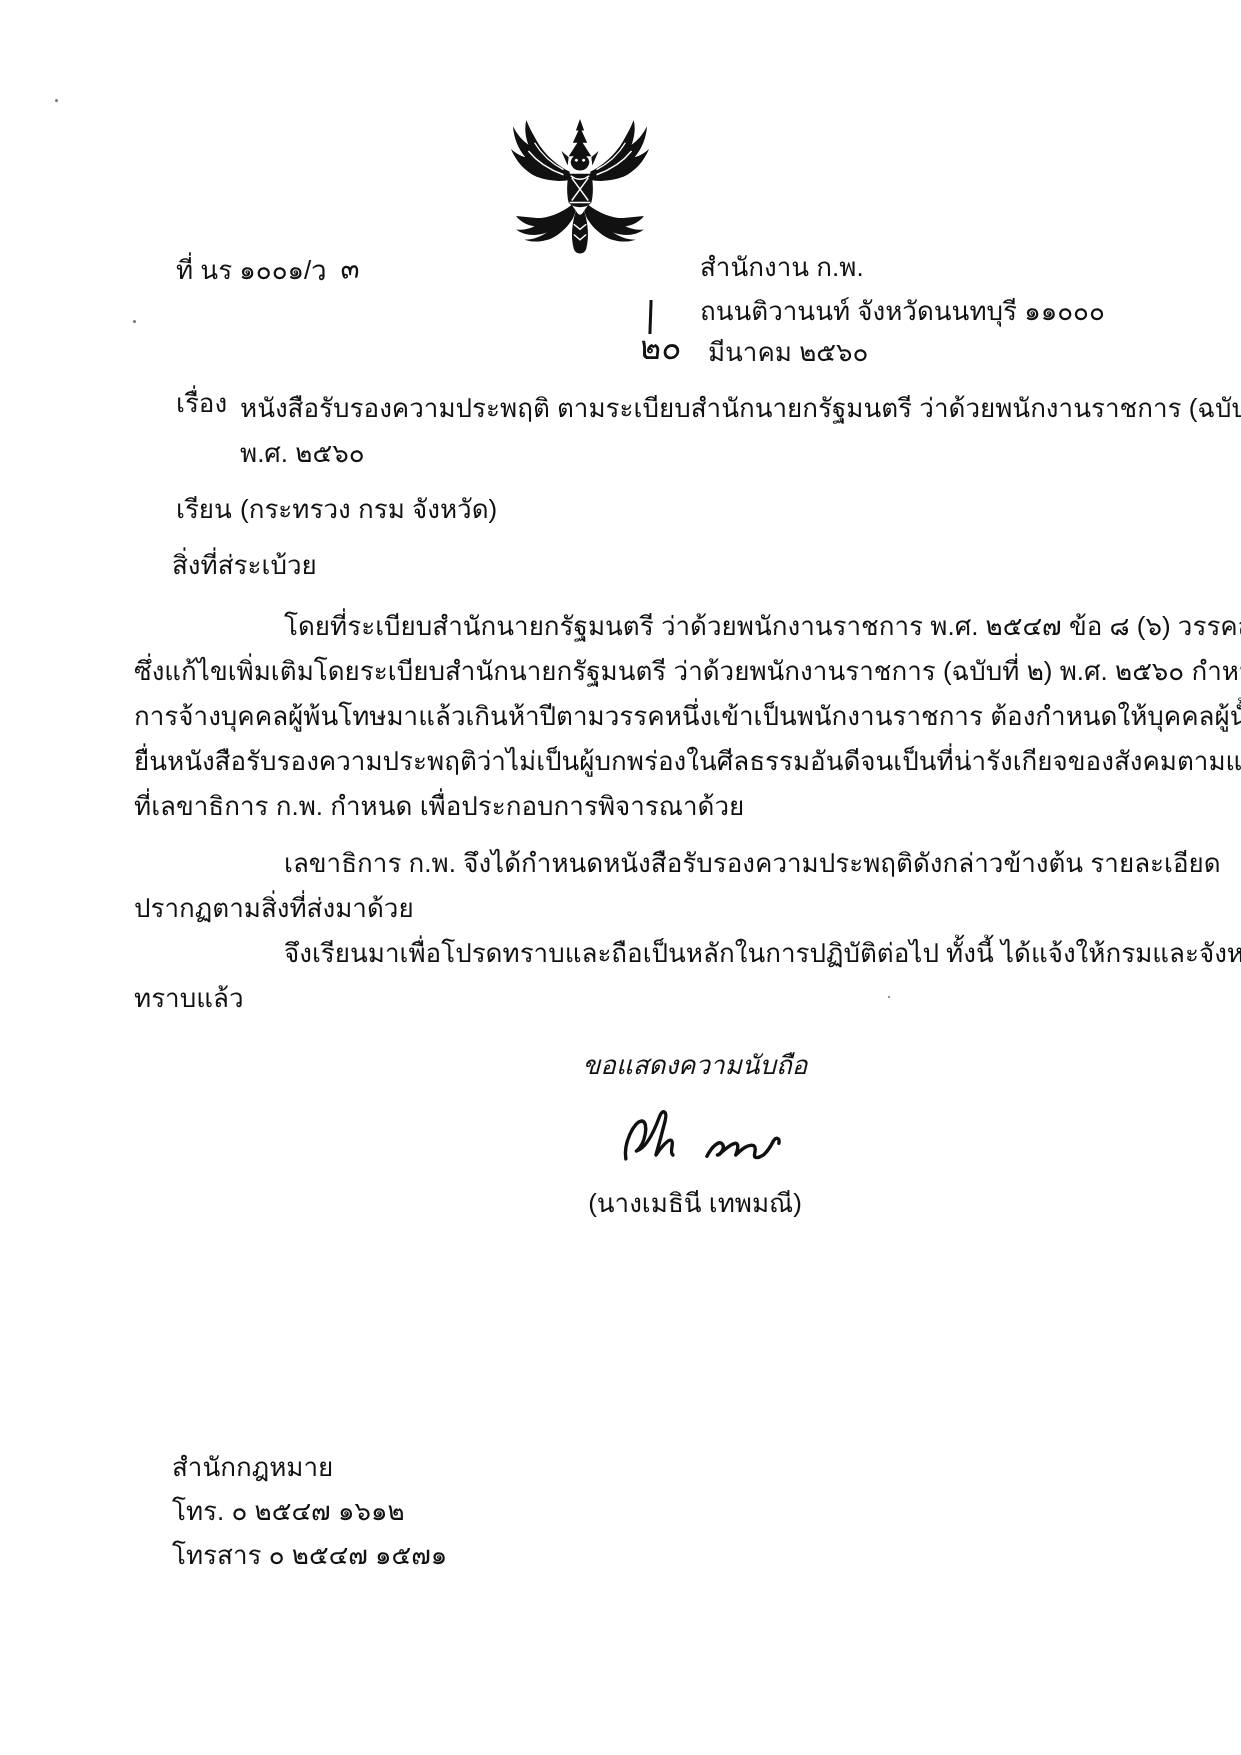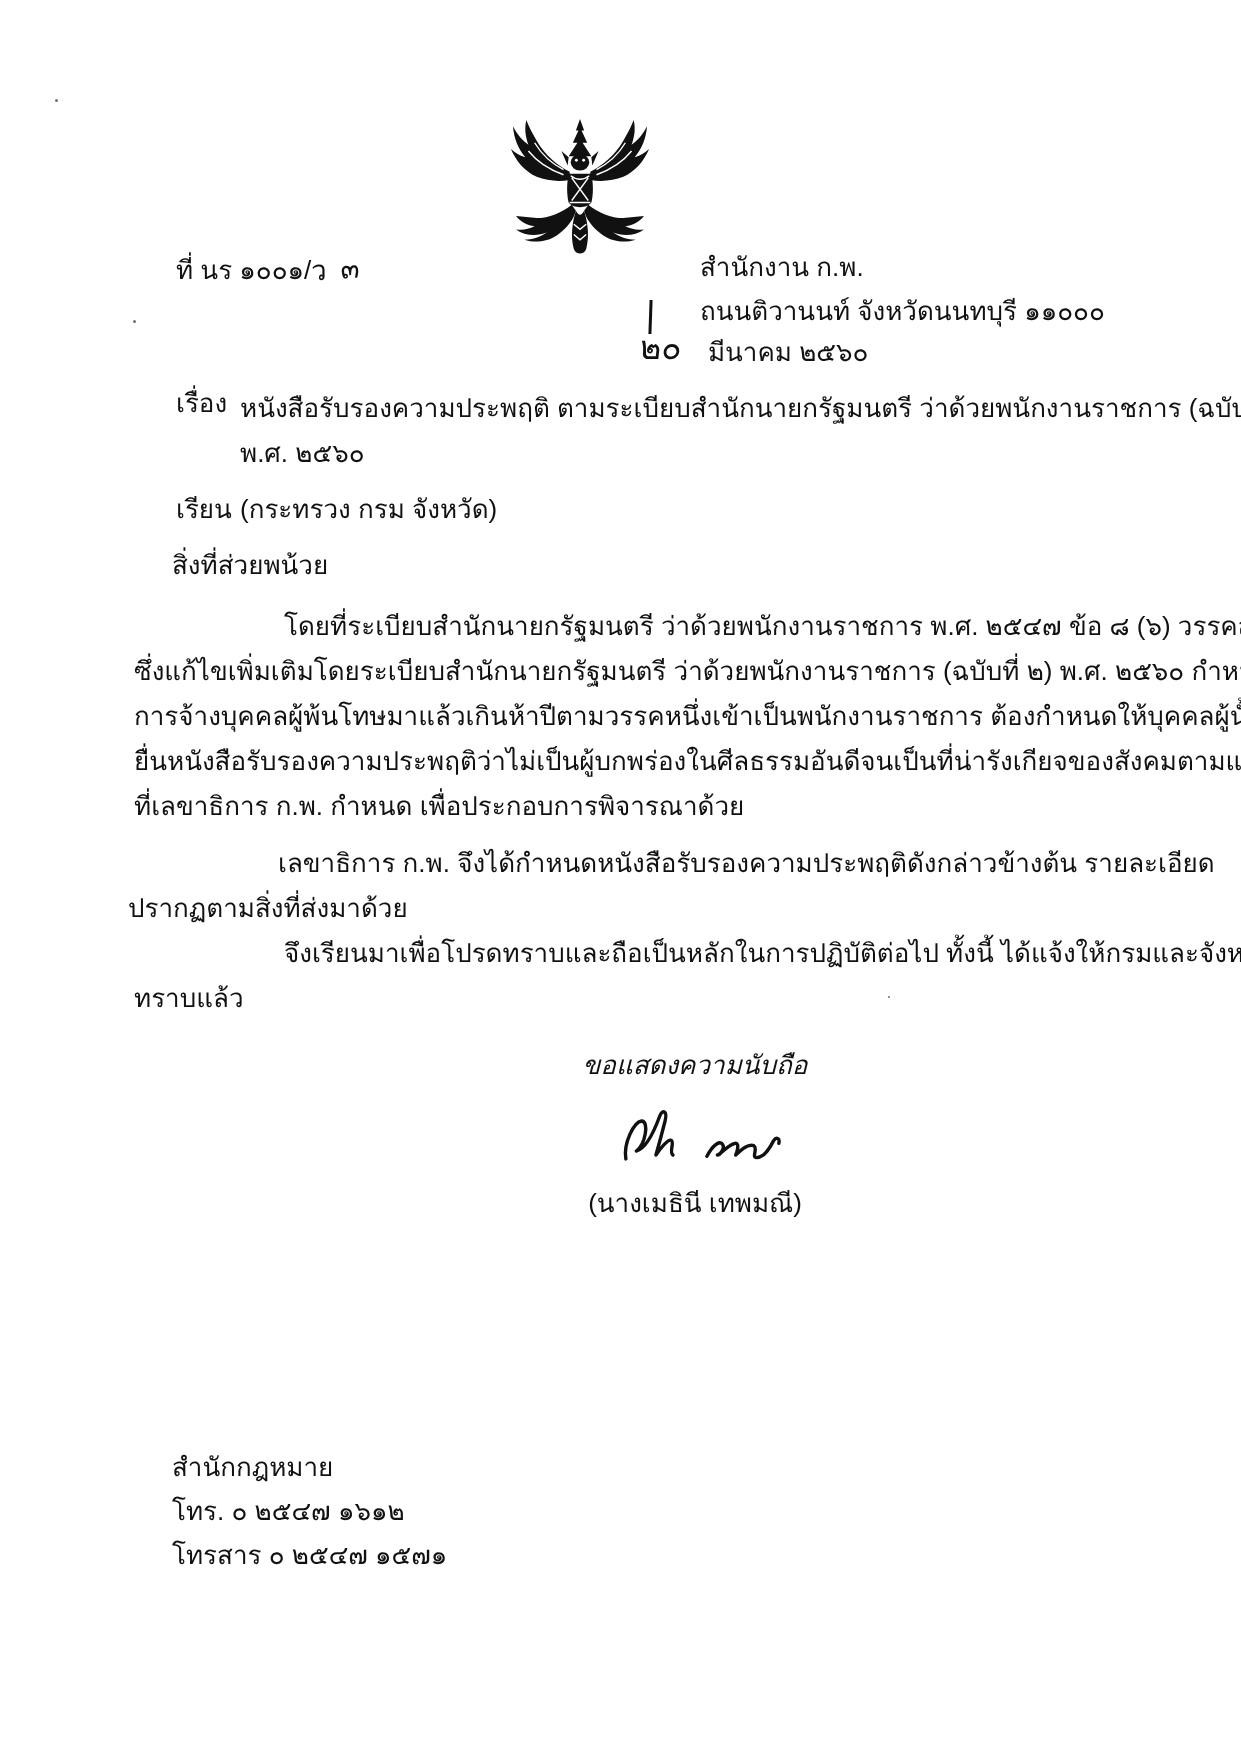--- a/index.html
+++ b/index.html
@@ -85,30 +85,30 @@
 
   <div class="abs t" style="left:176px;top:386px;">เรื่อง</div>
   <div class="abs t" style="left:240px;top:386px;line-height:52px;">
       <div class="body-line">หนังสือรับรองความประพฤติ ตามระเบียบสำนักนายกรัฐมนตรี ว่าด้วยพนักงานราชการ (ฉบับที่ ๒)</div>
       <div class="body-line">พ.ศ. ๒๕๖๐</div>
     </div>
 
   <div class="abs t" style="left:176px;top:492px;text-align:right;">เรียน</div>
   <div class="abs t" style="left:240px;top:492px;">(กระทรวง กรม จังหวัด)</div>
 
-  <div class="abs t" style="left:172px;top:548px;">สิ่งที่ส่วยพน้วย</div>
+  <div class="abs t" style="left:172px;top:548px;">สิ่งที่ส่ระเบ้วย</div>
 
   <div class="abs body-par" style="left:134px;top:604px;">
       <div class="body-line first">โดยที่ระเบียบสำนักนายกรัฐมนตรี ว่าด้วยพนักงานราชการ พ.ศ. ๒๕๔๗ ข้อ ๘ (๖) วรรคสอง</div>
       <div class="body-line">ซึ่งแก้ไขเพิ่มเติมโดยระเบียบสำนักนายกรัฐมนตรี ว่าด้วยพนักงานราชการ (ฉบับที่ ๒) พ.ศ. ๒๕๖๐ กำหนดว่า</div>
       <div class="body-line">การจ้างบุคคลผู้พ้นโทษมาแล้วเกินห้าปีตามวรรคหนึ่งเข้าเป็นพนักงานราชการ ต้องกำหนดให้บุคคลผู้นั้น</div>
       <div class="body-line">ยื่นหนังสือรับรองความประพฤติว่าไม่เป็นผู้บกพร่องในศีลธรรมอันดีจนเป็นที่น่ารังเกียจของสังคมตามแบบ</div>
       <div class="body-line">ที่เลขาธิการ ก.พ. กำหนด เพื่อประกอบการพิจารณาด้วย</div>
     </div>
-  <div class="abs body-par" style="left:128px;top:841px;">
+  <div class="abs body-par" style="left:134px;top:841px;">
       <div class="body-line first">เลขาธิการ ก.พ. จึงได้กำหนดหนังสือรับรองความประพฤติดังกล่าวข้างต้น รายละเอียด</div>
       <div class="body-line">ปรากฏตามสิ่งที่ส่งมาด้วย</div>
     </div>
   <div class="abs body-par" style="left:134px;top:931px;">
       <div class="body-line first">จึงเรียนมาเพื่อโปรดทราบและถือเป็นหลักในการปฏิบัติต่อไป ทั้งนี้ ได้แจ้งให้กรมและจังหวัด</div>
       <div class="body-line">ทราบแล้ว</div>
     </div>
 
   <div class="abs t centered" style="left:525px;top:1048px;font-style:italic;">ขอแสดงความนับถือ</div>
 

